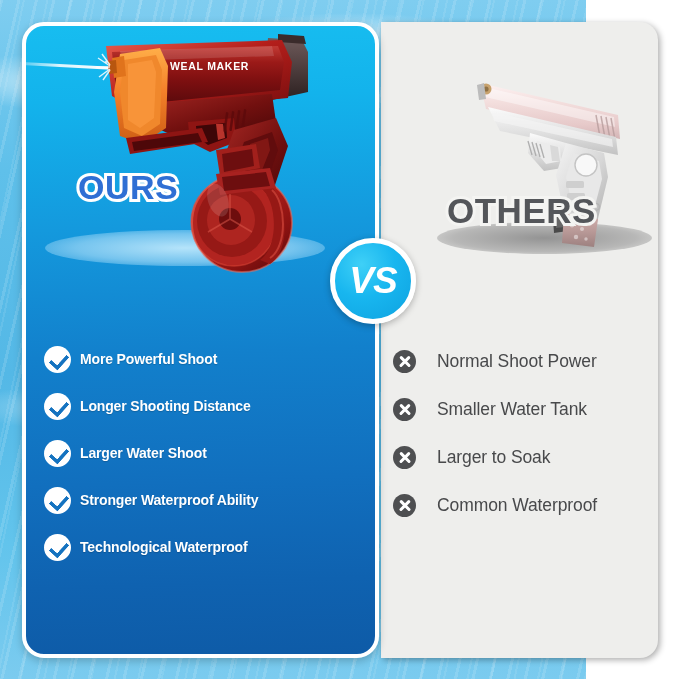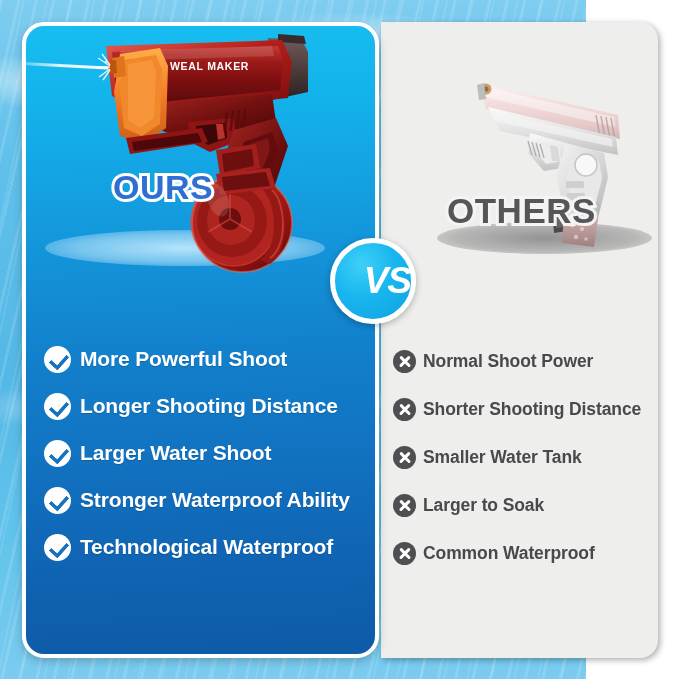--- a/index.html
+++ b/index.html
@@ -71,21 +71,20 @@
   
   #ours-label {
     position: absolute;
     left: 78px; top: 168px;
     font-size: 34px; font-weight: 900;
     letter-spacing: .5px;
     color: #2f6fd4;
     -webkit-text-stroke: 6px #ffffff;
     paint-order: stroke fill;
     z-index: 6;
-    margin-left: 35px;
   }
   #others-label {
     position: absolute;
     left: 447px; top: 191px;
     font-size: 35px; font-weight: 900;
     letter-spacing: .5px;
     color: #54565a;
     -webkit-text-stroke: 6px #f4f4f2;
     paint-order: stroke fill;
     z-index: 6;
@@ -116,21 +115,21 @@
 
   
   #vs-badge {
     position: absolute;
     left: 330px; top: 238px;
     width: 86px; height: 86px;
     border-radius: 50%;
     background: radial-gradient(circle at 35% 28%, #3fd0f7 0%, #18b6ef 45%, #0ea2e0 100%);
     border: 5px solid #ffffff;
     box-shadow: 0 2px 7px rgba(0,0,0,.28);
-    display: flex; align-items: center; justify-content: flex-end;
+    display: flex; align-items: center; justify-content: center;
     z-index: 10;
   }
   #vs-badge .vs-text {
     color: #ffffff;
     font-size: 37px;
     font-weight: 900;
     font-style: italic;
     letter-spacing: -1px;
     line-height: 1;
     transform: translateY(-1px);
@@ -144,21 +143,21 @@
     z-index: 7;
   }
   #pros-list .row {
     display: flex;
     align-items: center;
     height: 46px;
     margin-bottom: 1px;
   }
   #pros-list .row .label {
     color: #ffffff;
-    font-size: 21px;
+    font-size: 14px;
     font-weight: 800;
     letter-spacing: -.15px;
     margin-left: 9px;
     white-space: nowrap;
     text-shadow: 0 1px 1px rgba(0,0,0,.18);
   }
   .check-icon {
     flex: 0 0 auto;
     width: 27px; height: 27px;
     border-radius: 50%;
@@ -184,23 +183,23 @@
   }
   #cons-list .row {
     display: flex;
     align-items: center;
     height: 47px;
     margin-bottom: 1px;
   }
   #cons-list .row .label {
     color: #48494b;
     font-size: 17.5px;
-    font-weight: 700;
+    font-weight: 400;
     letter-spacing: -.1px;
-    margin-left: 7px;
+    margin-left: 21px;
     white-space: nowrap;
   }
   .x-icon {
     flex: 0 0 auto;
     width: 23px; height: 23px;
     border-radius: 50%;
     background: #4e4f51;
     position: relative;
   }
   .x-icon::before, .x-icon::after {
@@ -456,24 +455,20 @@
     </div>
   </div>
 
   <div id="cons-list">
     <div class="row">
       <span class="x-icon"></span>
       <span class="label">Normal Shoot Power</span>
     </div>
     <div class="row">
       <span class="x-icon"></span>
-      <span class="label">Shorter Shooting Distance</span>
-    </div>
-    <div class="row">
-      <span class="x-icon"></span>
       <span class="label">Smaller Water Tank</span>
     </div>
     <div class="row">
       <span class="x-icon"></span>
       <span class="label">Larger to Soak</span>
     </div>
     <div class="row">
       <span class="x-icon"></span>
       <span class="label">Common Waterproof</span>
     </div>

